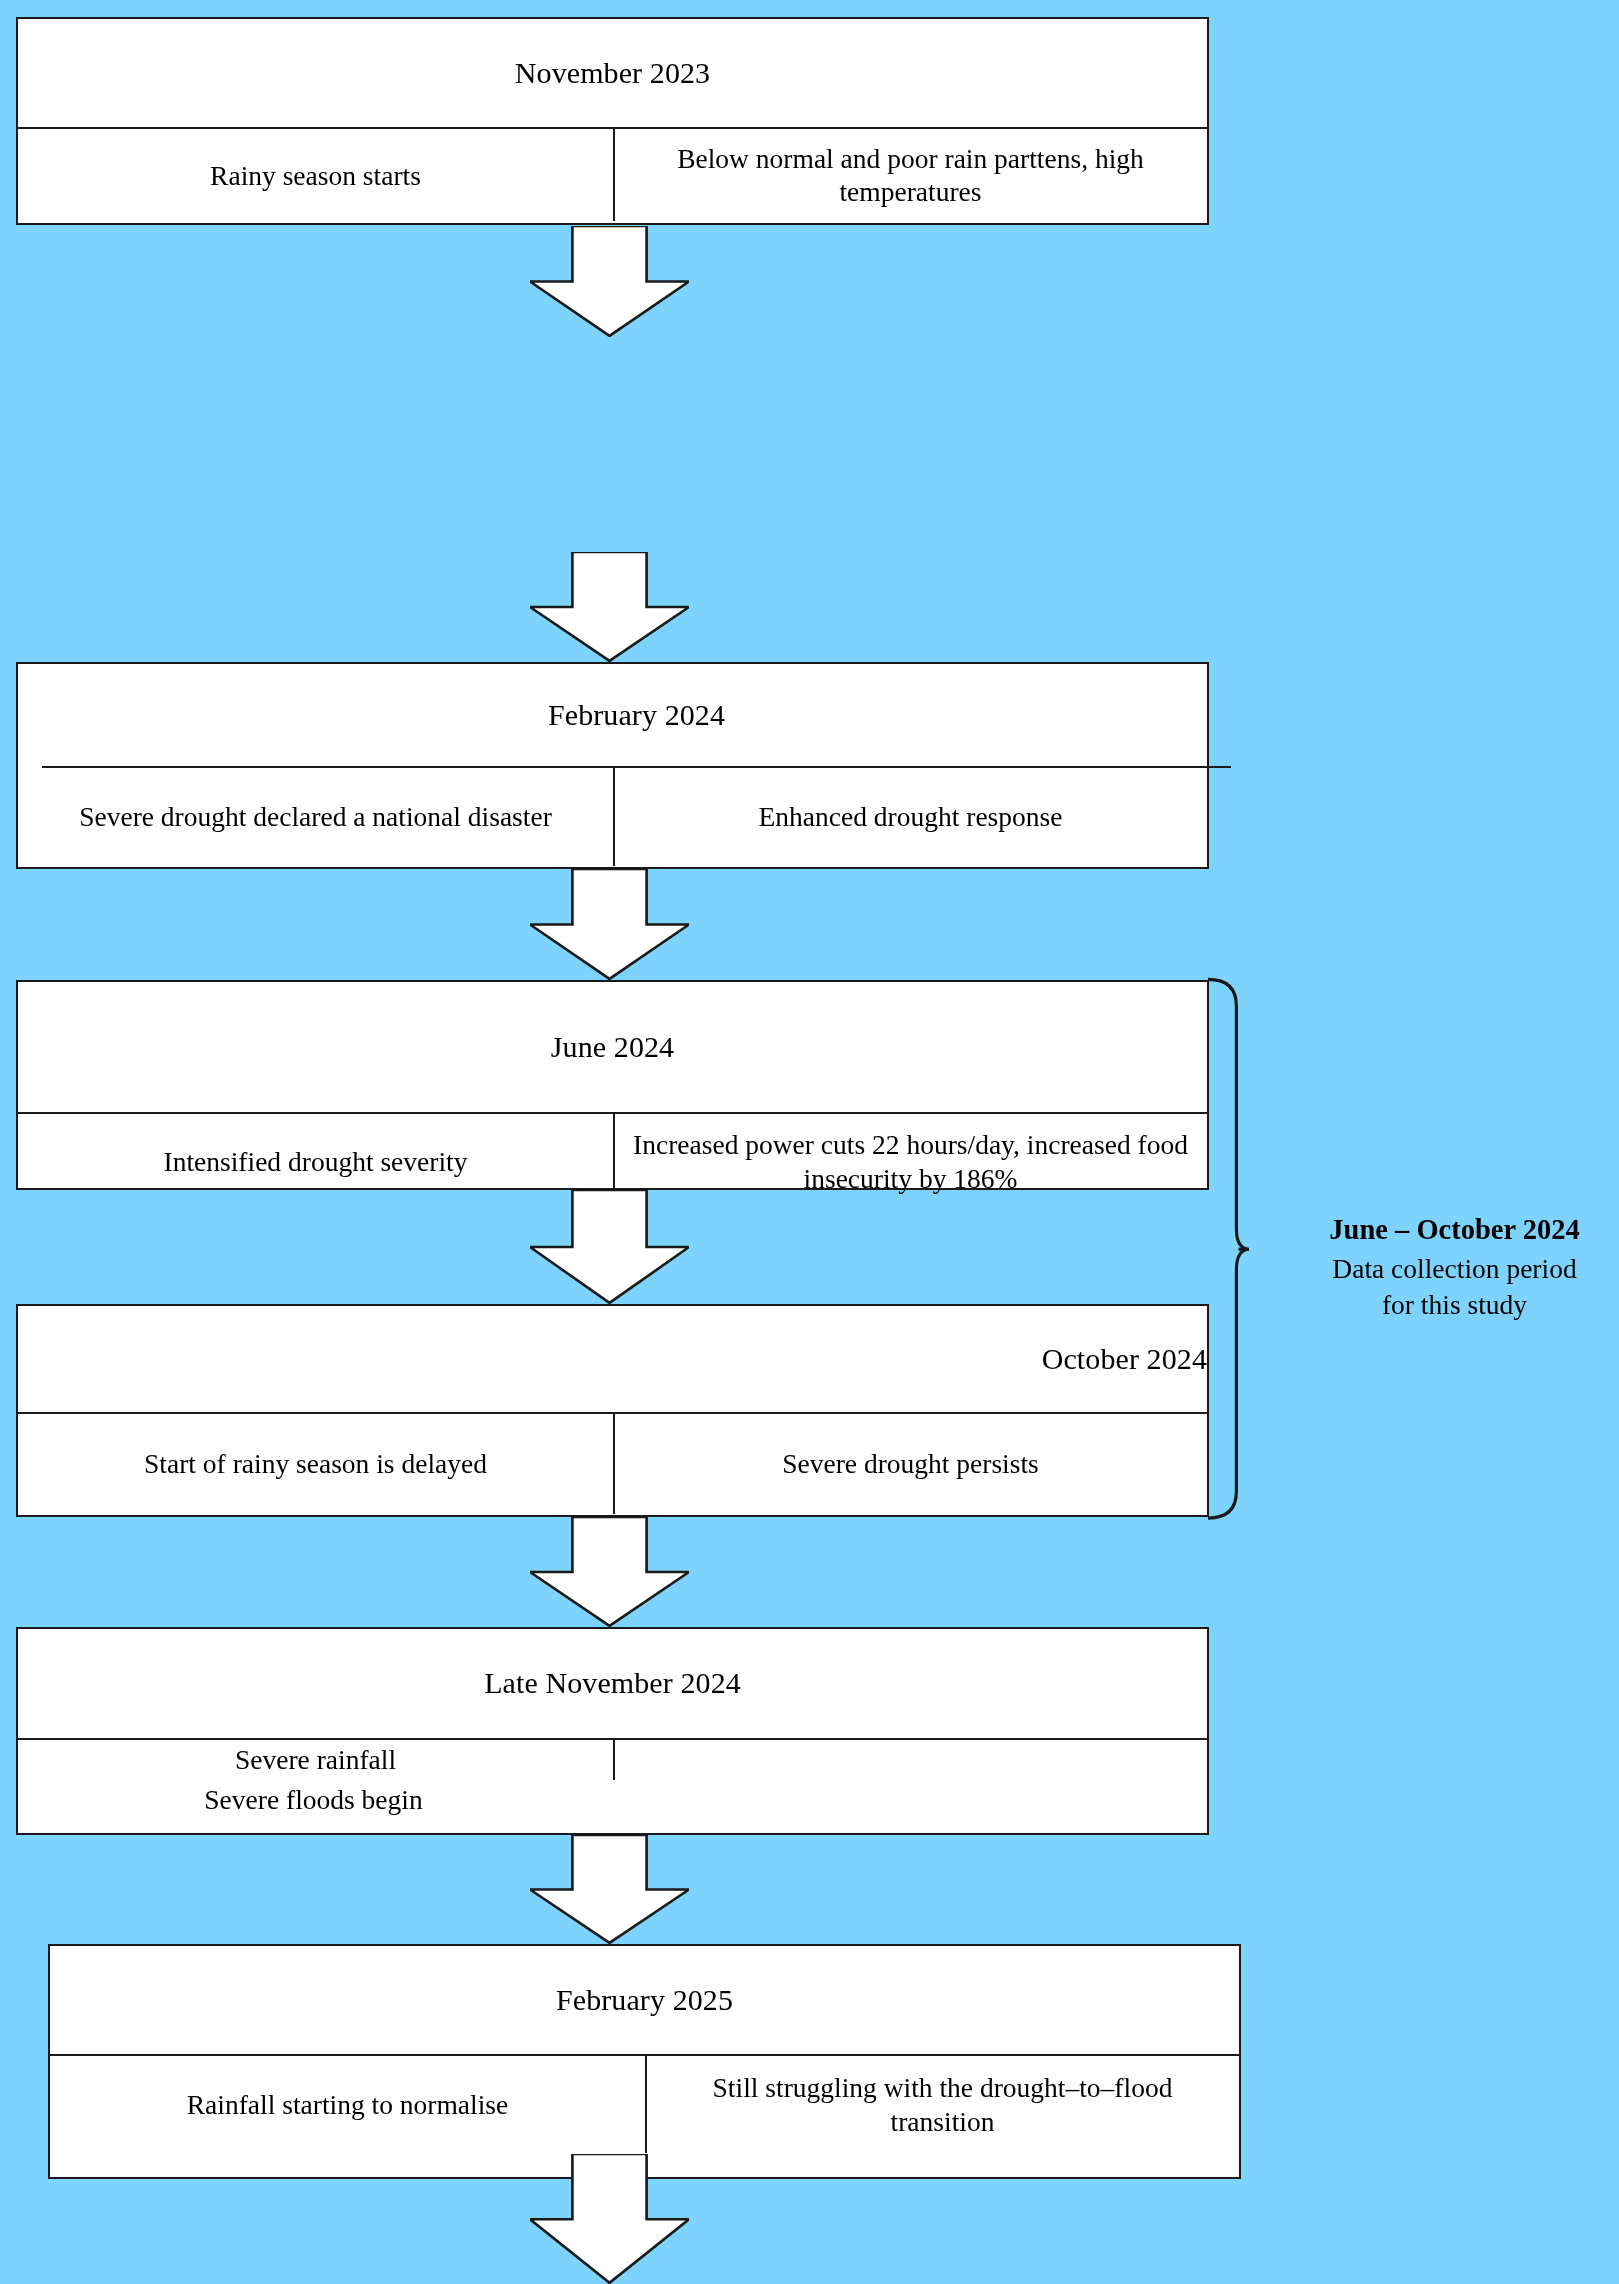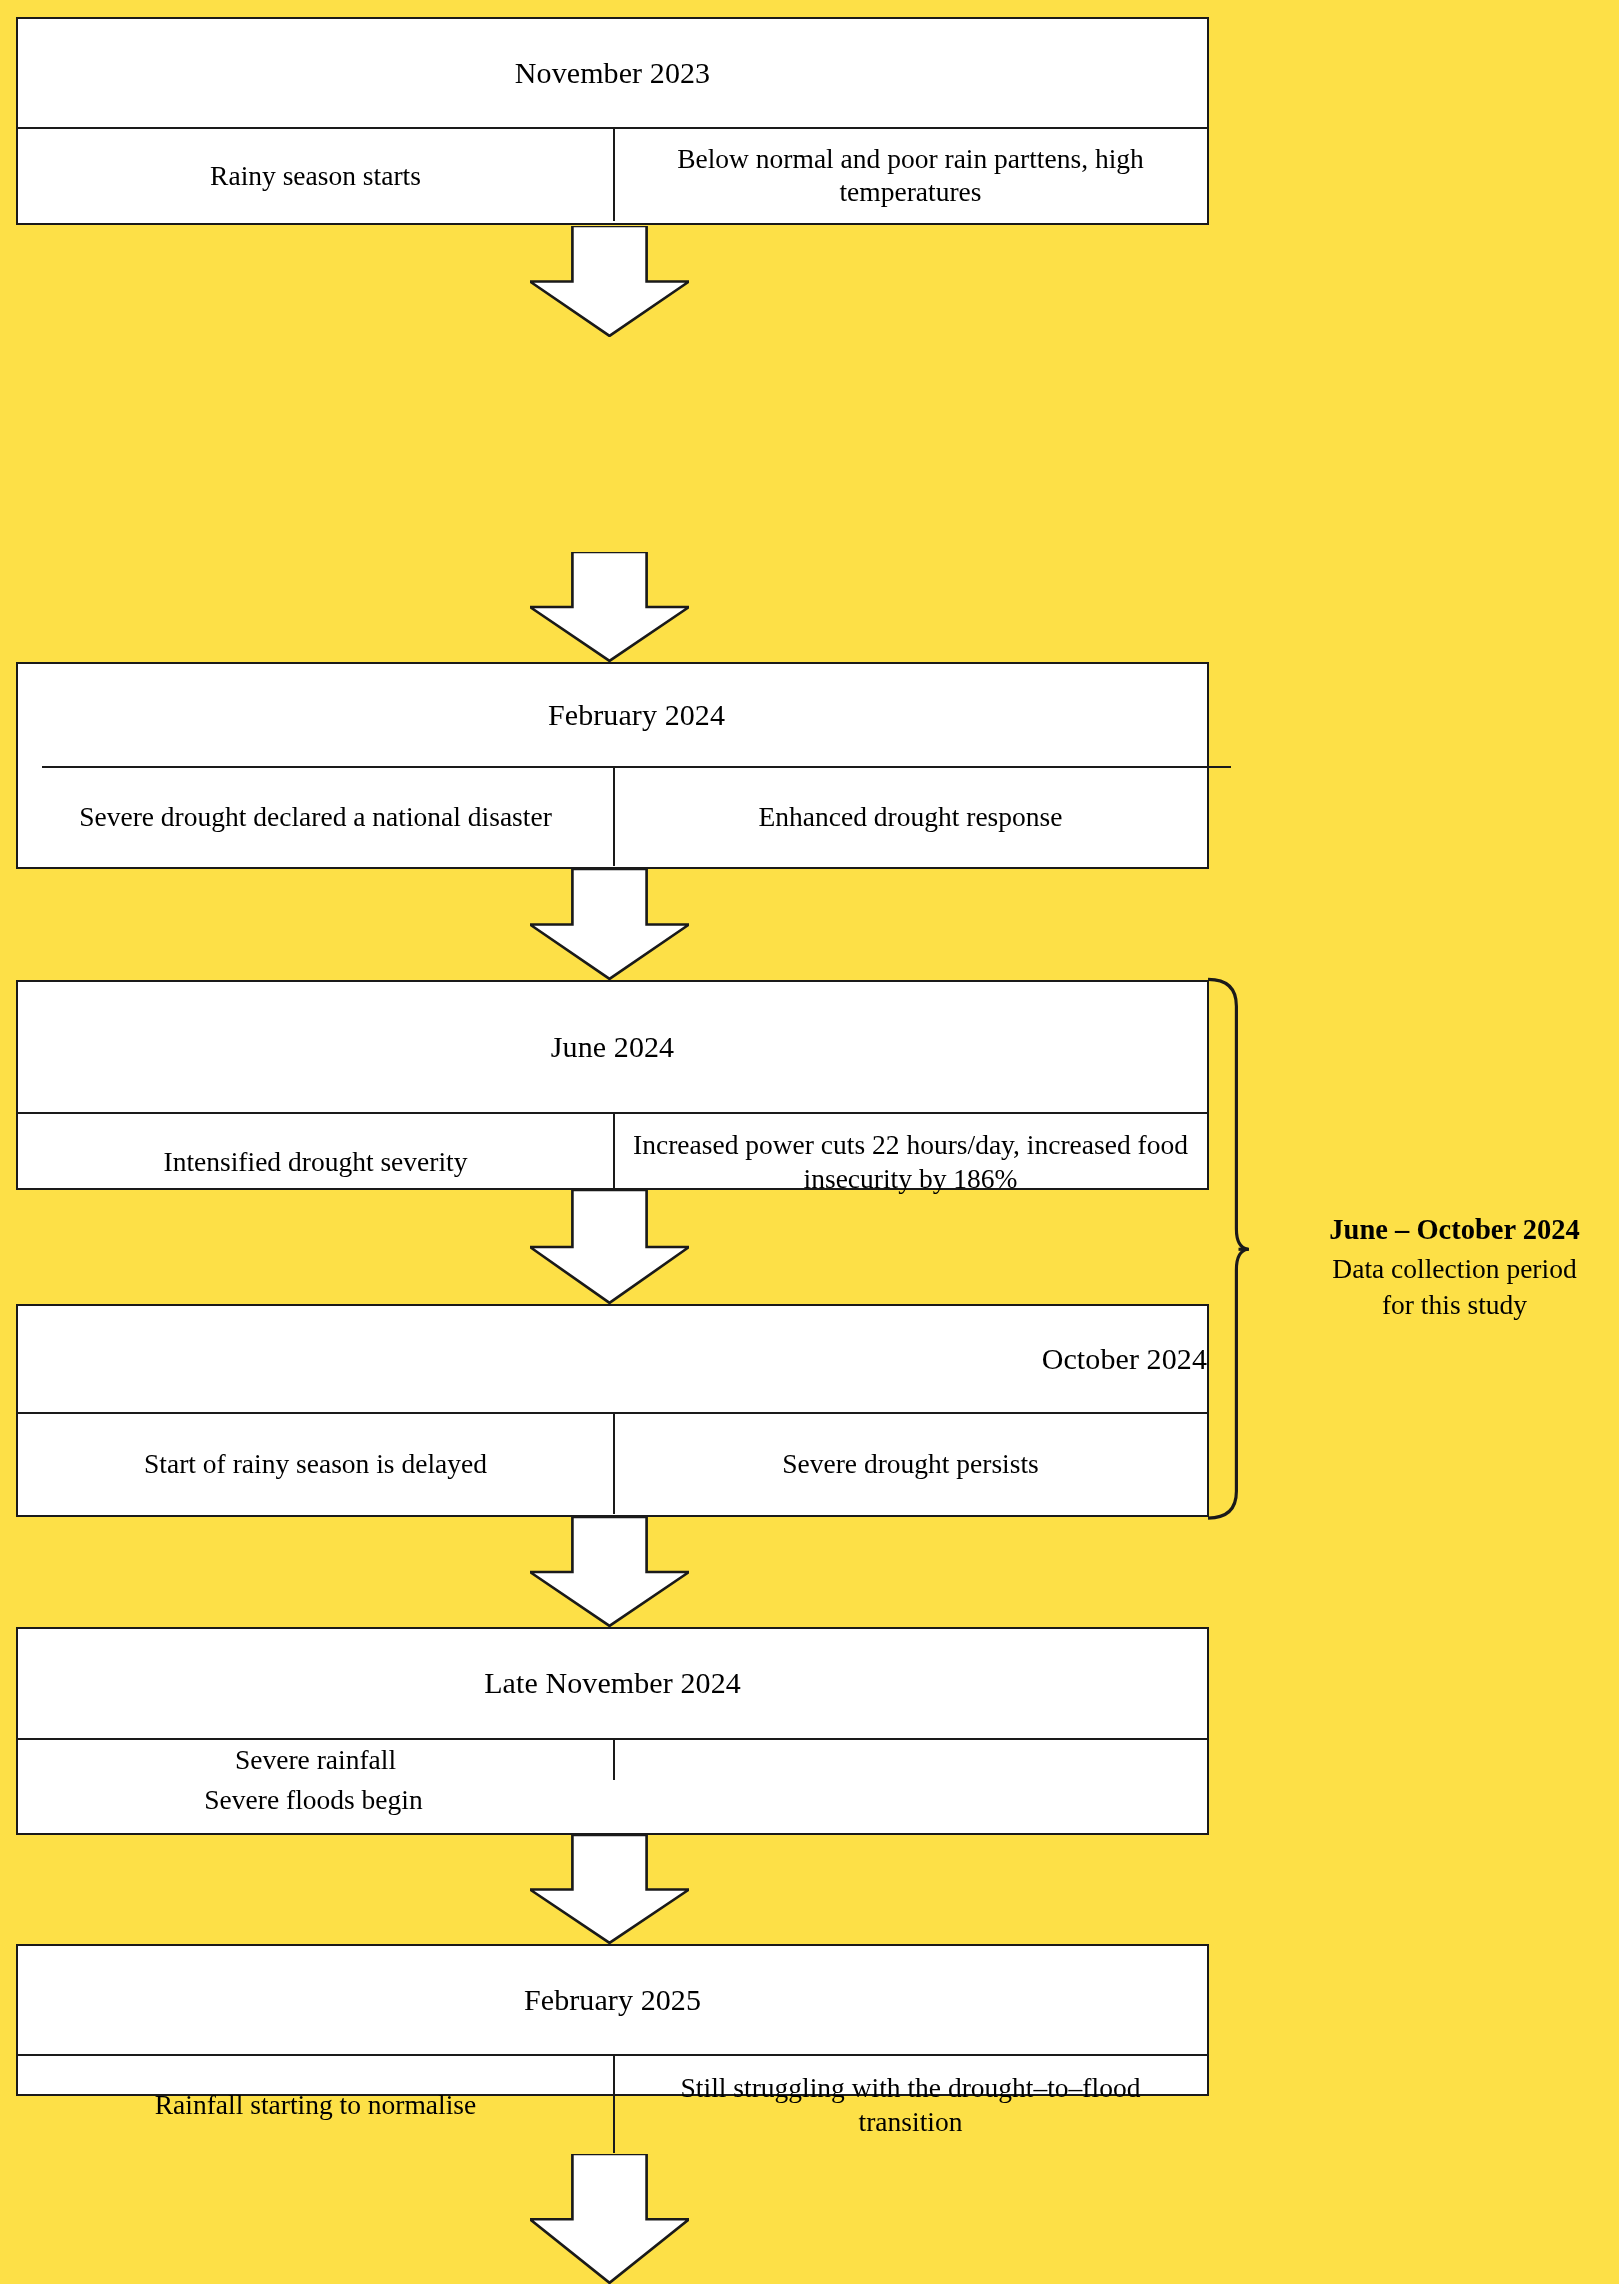--- a/index.html
+++ b/index.html
@@ -8,21 +8,21 @@
     background: #ffffff;
   }
   body {
     font-family: "Liberation Serif", "DejaVu Serif", serif;
     color: #000000;
   }
   #canvas {
     position: relative;
     width: 1620px;
     height: 2284px;
-    background: #fde047;
+    background: #7dd3fc;
     overflow: hidden;
   }
 
   
   .flow-box {
     position: absolute;
     left: 16px;
     width: 1193px;
     box-sizing: border-box;
     border: 2.6px solid #1a1a1a;
@@ -201,21 +201,21 @@
       <div class="box-cell right">Severe floods begin</div>
     </div>
   </div>
 
   <div class="block-arrow" style="top:1835px; height:109px;">
     <svg viewBox="0 0 300 206" preserveAspectRatio="none">
       <polygon points="80,0 220,0 220,103 300,103 150,204 0,103 80,103" fill="#ffffff" stroke="#1a1a1a" stroke-width="5" stroke-linejoin="miter"></polygon>
     </svg>
   </div>
 
-  <div class="flow-box" style="top:1944px; height:152px;">
+  <div class="flow-box" style="top:1944px; height:235px;margin-left:32px;">
     <div class="box-header" style="height:110px;">
       <span class="box-header-text">February 2025</span>
     </div>
     <div class="box-body" style="height:97px;">
       <div class="box-cell left">Rainfall starting to normalise</div>
       <div class="box-cell right">Still struggling with the drought–to–flood transition</div>
     </div>
   </div>
 
   <div class="block-arrow" style="top:2154px; height:131px;">

